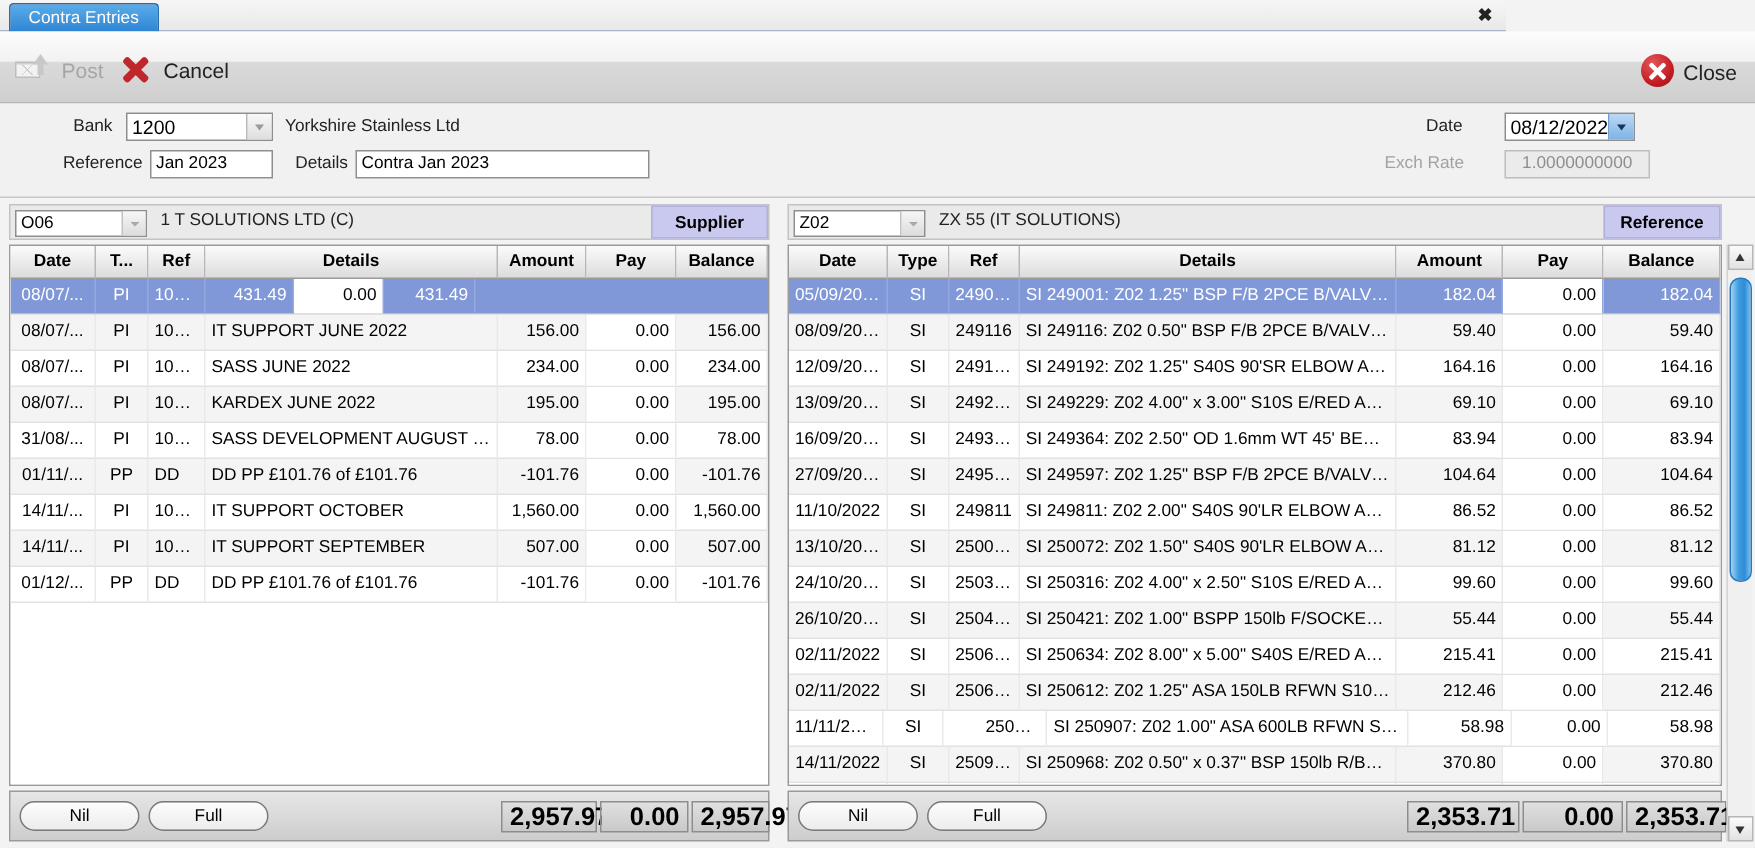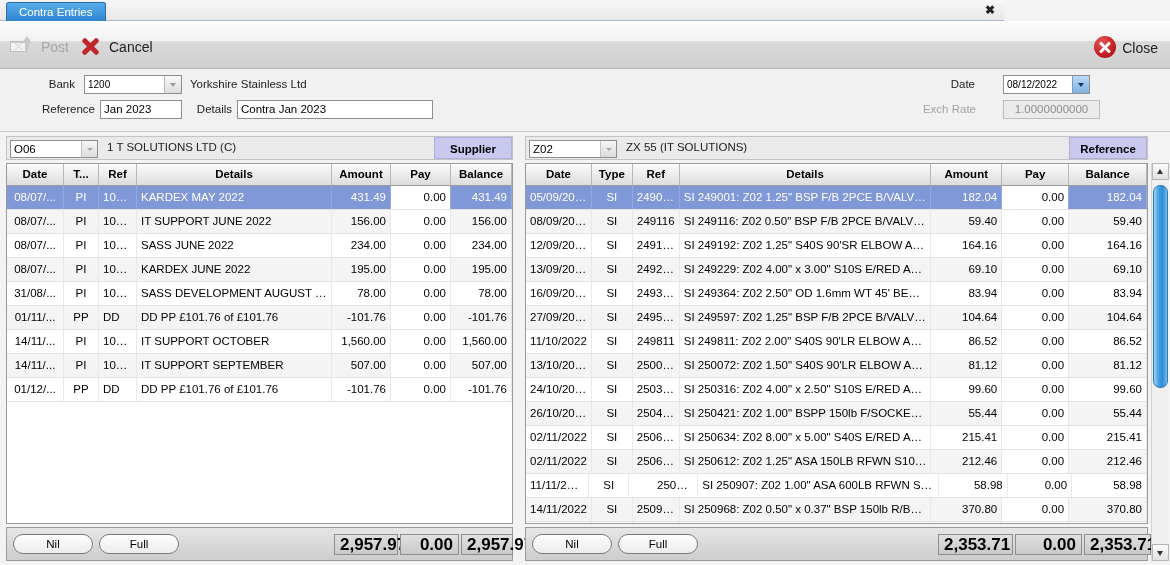--- a/index.html
+++ b/index.html
@@ -101,21 +101,21 @@
   .fld-label.dim { color: #a2a2a2; }
   .txtbox {
     position: absolute; height: 19px; background: #fff;
     border: 1px solid #8e8e8e; font-size: 11.5px; color: #000;
     padding: 0 3px; line-height: 17px; white-space: nowrap; overflow: hidden;
   }
   .txtbox.ro { background: #ebebeb; color: #8e8e8e; border-color: #bdbdbd; }
   .txtbox.num { text-align: right; }
   .combo {
     position: absolute; height: 19px; background: #fff; border: 1px solid #8e8e8e;
-    font-size: 10px; line-height: 17px; padding: 0 3px; color: #000;
+    font-size: 13px; line-height: 17px; padding: 0 3px; color: #000;
   }
   .combo .cbtn {
     position: absolute; right: 0; top: 0; width: 17px; height: 17px;
     background: linear-gradient(#f8f8f8, #dedede);
     border-left: 1px solid #b9b9b9;
   }
   .combo .cbtn:after {
     content: ""; position: absolute; left: 5px; top: 7px; width: 0; height: 0;
     border-left: 3.5px solid transparent; border-right: 3.5px solid transparent;
     border-top: 4px solid #9b9b9b;
@@ -305,21 +305,20 @@
           <div class="gh" style="width: 195px;">Details</div>
           <div class="gh" style="width: 59px;">Amount</div>
           <div class="gh" style="width: 60px;">Pay</div>
           <div class="gh" style="width: 61px;">Balance</div>
         </div>
       <div class="grid-body" id="sup-body">
           <div class="row sel">
             <div class="cell c-center" style="width: 57px;">08/07/...</div>
             <div class="cell c-center" style="width: 35px;">PI</div>
             <div class="cell " style="width: 38px;">10543</div>
-            <div class="cell " style="width: 195px;">KARDEX MAY 2022</div>
             <div class="cell c-right" style="width: 59px;">431.49</div>
             <div class="cell c-right pay-cell" style="width: 60px;">0.00</div>
             <div class="cell c-right" style="width: 61px;">431.49</div>
           </div>
           <div class="row alt">
             <div class="cell c-center" style="width: 57px;">08/07/...</div>
             <div class="cell c-center" style="width: 35px;">PI</div>
             <div class="cell " style="width: 38px;">10544</div>
             <div class="cell " style="width: 195px;">IT SUPPORT JUNE 2022</div>
             <div class="cell c-right" style="width: 59px;">156.00</div>

